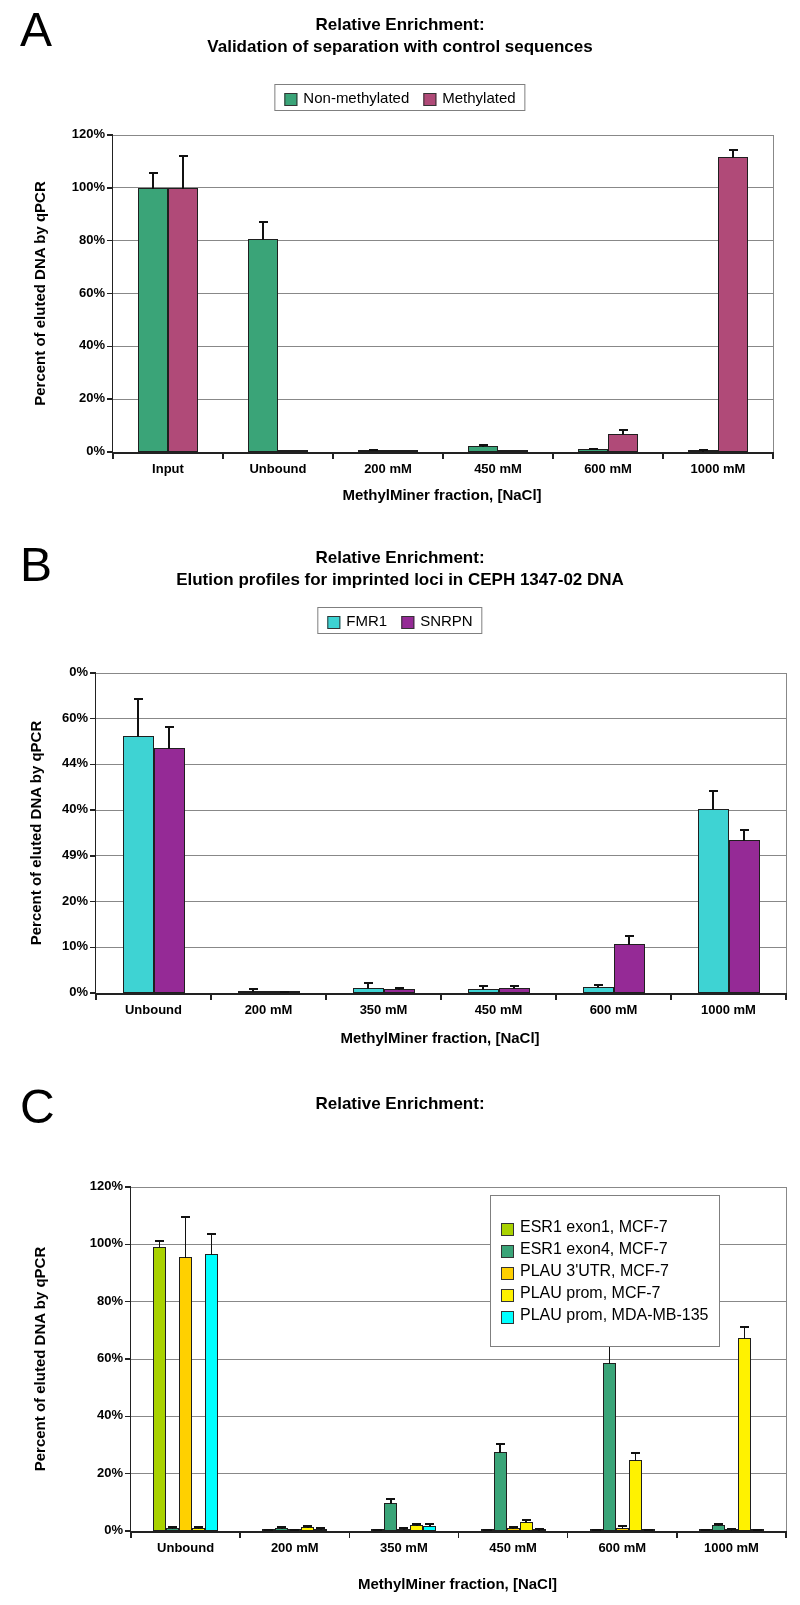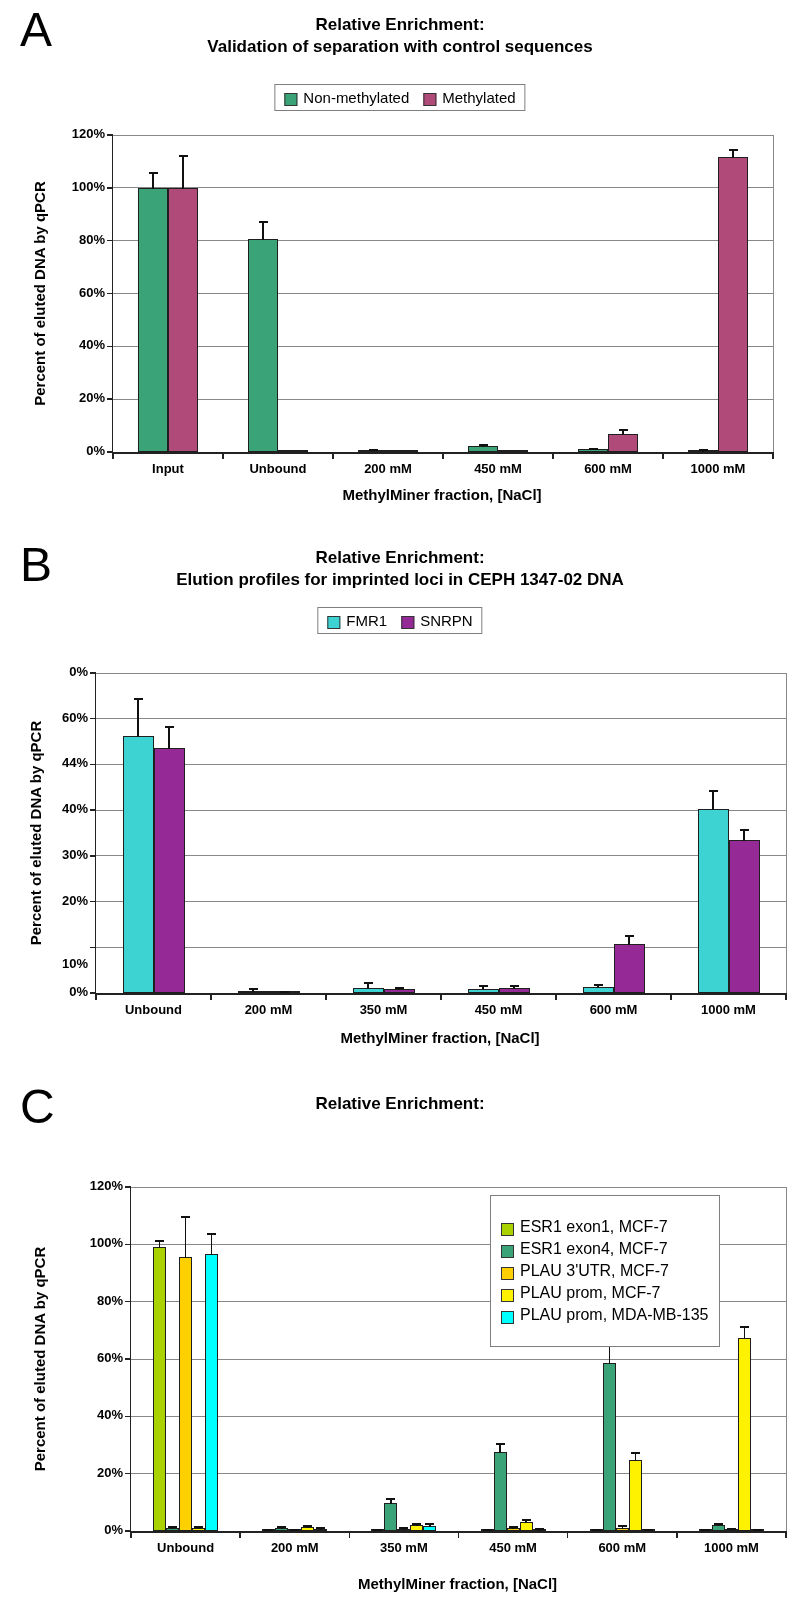--- a/index.html
+++ b/index.html
@@ -133,25 +133,25 @@
   <div class="plot" id="plot1" style="left:95px;top:158px;width:690px;height:320px">
       <div class="gridline" style="left: 0px; width: 690px; top: 273.786px;"></div>
       <div class="gridline" style="left: 0px; width: 690px; top: 228.071px;"></div>
       <div class="gridline" style="left: 0px; width: 690px; top: 182.357px;"></div>
       <div class="gridline" style="left: 0px; width: 690px; top: 136.643px;"></div>
       <div class="gridline" style="left: 0px; width: 690px; top: 90.9286px;"></div>
       <div class="gridline" style="left: 0px; width: 690px; top: 45.2143px;"></div>
       <div class="gridline" style="left: 0px; width: 690px; top: -0.5px;"></div>
       <div class="ytick" style="left: -58px; width: 50px; top: 311px;">0%</div>
       <div class="ytickmark" style="left: -6px; top: 319.25px;"></div>
-      <div class="ytick" style="left: -58px; width: 50px; top: 265.286px; margin-top: 18px;">10%</div>
+      <div class="ytick" style="left: -58px; width: 50px; top: 265.286px;">10%</div>
       <div class="ytickmark" style="left: -6px; top: 273.536px;"></div>
       <div class="ytick" style="left: -58px; width: 50px; top: 219.571px;">20%</div>
       <div class="ytickmark" style="left: -6px; top: 227.821px;"></div>
-      <div class="ytick" style="left: -58px; width: 50px; top: 173.857px;">30%</div>
+      <div class="ytick" style="left: -58px; width: 50px; top: 173.857px;">49%</div>
       <div class="ytickmark" style="left: -6px; top: 182.107px;"></div>
       <div class="ytick" style="left: -58px; width: 50px; top: 128.143px;">40%</div>
       <div class="ytickmark" style="left: -6px; top: 136.393px;"></div>
       <div class="ytick" style="left: -58px; width: 50px; top: 82.4286px;">44%</div>
       <div class="ytickmark" style="left: -6px; top: 90.6786px;"></div>
       <div class="ytick" style="left: -58px; width: 50px; top: 36.7143px;">60%</div>
       <div class="ytickmark" style="left: -6px; top: 44.9643px;"></div>
       <div class="ytick" style="left: -58px; width: 50px; top: -9px;">0%</div>
       <div class="ytickmark" style="left: -6px; top: -0.75px;"></div>
       <div class="xtickmark" style="left: -0.75px; top: 320px;"></div>

